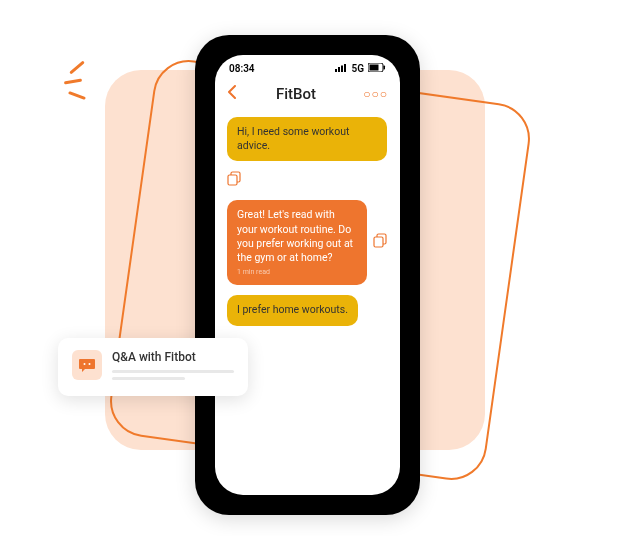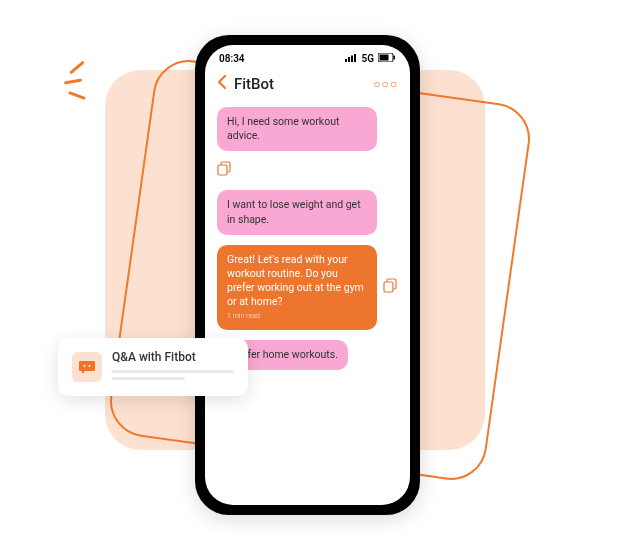--- a/index.html
+++ b/index.html
@@ -50,21 +50,21 @@
   .sparkle .s3 { top: 28px; left: 10px; transform: rotate(20deg); }
 
   .phone {
     position: absolute;
     left: 195px;
     top: 35px;
     width: 225px;
     height: 480px;
     background: #000;
     border-radius: 34px;
-    padding: 10px;
+    padding: 20px;
     z-index: 2;
     box-shadow: 0 4px 20px rgba(0,0,0,0.15);
   }
   .screen {
     background: #fff;
     width: 100%;
     height: 100%;
     border-radius: 28px;
     overflow: hidden;
     display: flex;
@@ -91,20 +91,21 @@
     color: #ee752e;
     font-size: 16px;
     font-weight: 600;
     cursor: pointer;
   }
   .header-title {
     font-size: 15px;
     font-weight: 500;
     color: #222;
     flex: 1;
+    margin-left: 32px;
   }
   .more-btn {
     color: #ee752e;
     letter-spacing: 1px;
     font-size: 12px;
     cursor: pointer;
   }
   .chat {
     flex: 1;
     padding: 4px 12px;
@@ -117,21 +118,21 @@
   .msg-row.user { justify-content: flex-start; }
   .msg-row.bot { justify-content: flex-start; }
   .bubble {
     padding: 8px 10px;
     border-radius: 10px;
     font-size: 10.5px;
     line-height: 1.35;
     max-width: 160px;
   }
   .bubble.user {
-    background: #f9a8d4;
+    background: #eab308;
     color: #333;
   }
   .bubble.bot {
     background: #ee752e;
     color: #fff;
   }
   .bubble.bot .ts {
     display: block;
     font-size: 7px;
     opacity: 0.6;
@@ -147,21 +148,21 @@
     position: absolute;
     left: 58px;
     top: 338px;
     width: 190px;
     background: #fff;
     border-radius: 10px;
     padding: 12px 14px;
     box-shadow: 0 4px 18px rgba(0,0,0,0.12);
     z-index: 3;
     display: flex;
-    align-items: center;
+    align-items: flex-start;
     gap: 10px;
   }
   .card-icon {
     width: 30px;
     height: 30px;
     background: #fde1d0;
     border-radius: 6px;
     display: flex;
     align-items: center;
     justify-content: center;
@@ -236,23 +237,20 @@
 
       <div class="msg-row bot">
         <span class="copy-btn">
           <svg width="15" height="15" viewBox="0 0 15 15">
               <rect x="4" y="1" width="9" height="10" rx="1.5" fill="none" stroke="#ee752e" stroke-width="1.2"></rect>
               <rect x="1" y="4" width="9" height="10" rx="1.5" fill="#fff" stroke="#ee752e" stroke-width="1.2"></rect>
             </svg>
         </span>
       </div>
 
-      <div class="msg-row user">
-        <div class="bubble user">I want to lose weight and get in shape.</div>
-      </div>
 
       <div class="msg-row bot">
         <div class="bubble bot">
           <span>Great! Let's read with your workout routine. Do you prefer working out at the gym or at home?</span>
           <span class="ts">1 min read</span>
         </div>
         <span class="copy-btn">
           <svg width="15" height="15" viewBox="0 0 15 15">
               <rect x="4" y="1" width="9" height="10" rx="1.5" fill="none" stroke="#ee752e" stroke-width="1.2"></rect>
               <rect x="1" y="4" width="9" height="10" rx="1.5" fill="#fff" stroke="#ee752e" stroke-width="1.2"></rect>

